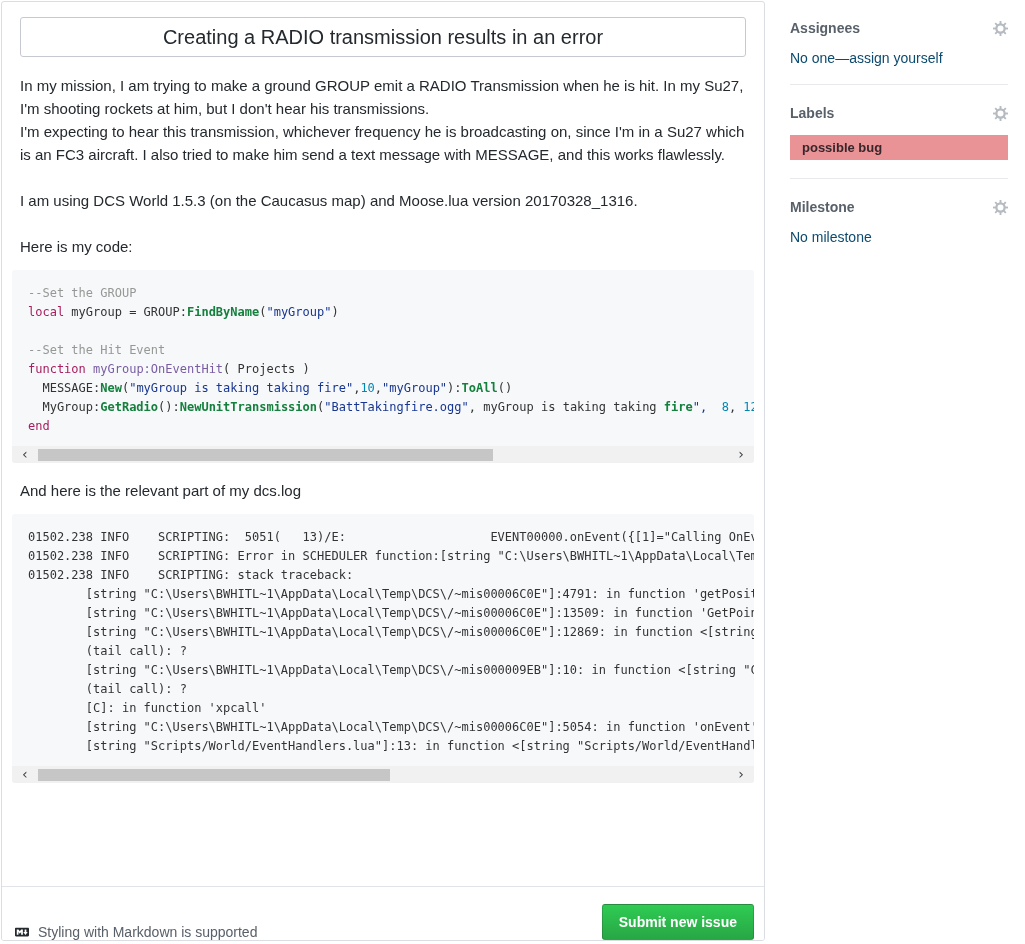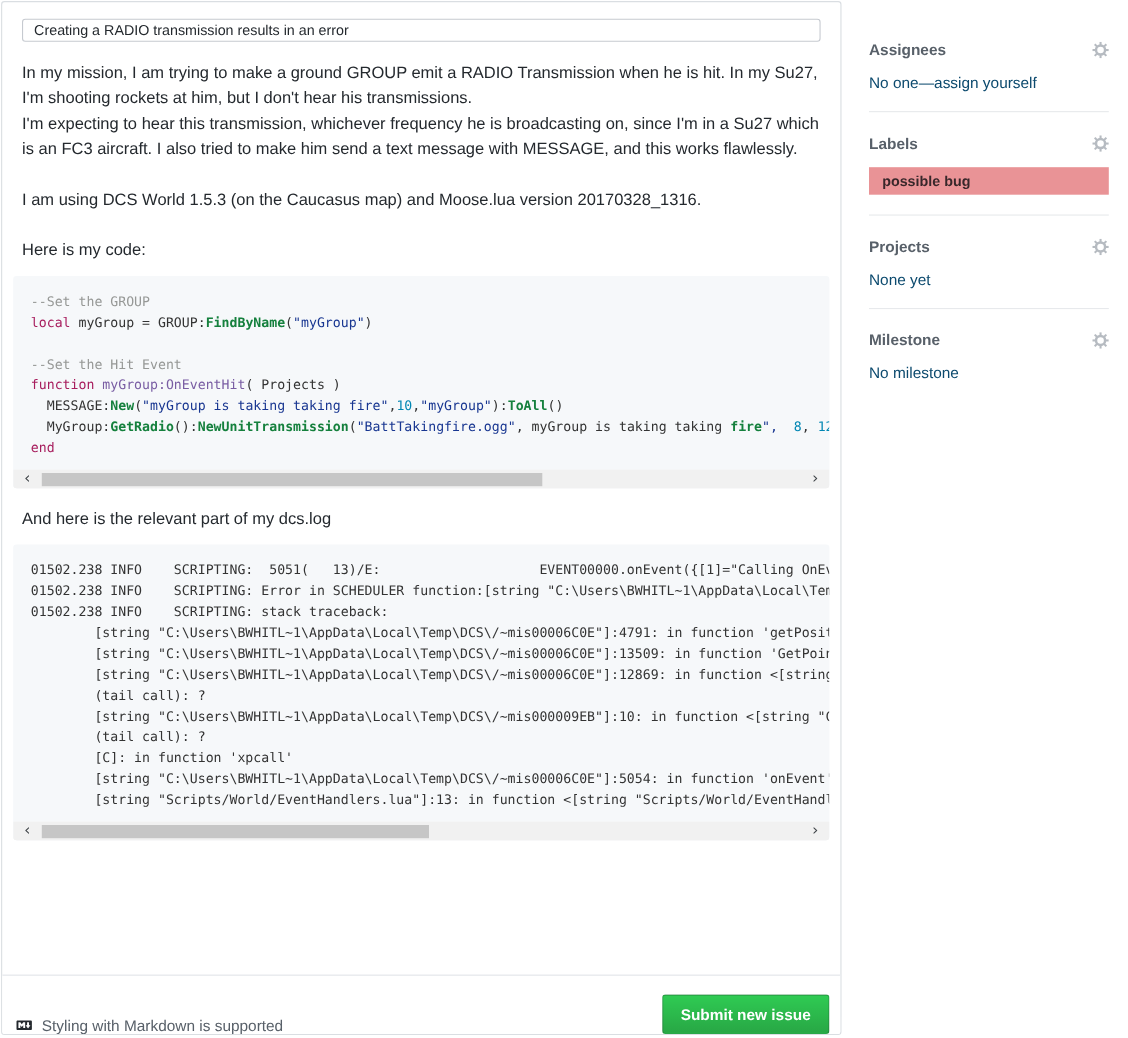--- a/index.html
+++ b/index.html
@@ -12,23 +12,23 @@
   }
 
   
   .main-col {
     position:absolute; left:1px; top:1px; width:764px; height:940px;
     background:#fff; border:1px solid #dadee2; border-radius:3px;
     overflow:hidden;
   }
   .title-wrap { padding:15px 18px 0 18px; }
   .title-input {
-    width:100%; height:21px; padding:6px 10px;
-    font-family:"Liberation Sans", sans-serif; font-size:13px; color:#24292e;
-    border:1px solid #c6cad0; border-radius:3px; background:#fff; outline:none;
+    width:100%; height:40px; padding:6px 10px;
+    font-family:"Liberation Sans", sans-serif; font-size:20px; color:#24292e;
+    border:1px solid #c6cad0; border-radius:3px; background:#fff; outline:none;text-align:center;
   }
   .tab-nav {
     margin-top:19px; padding-left:10px;
     border-bottom:1px solid #d8dbdf; display:flex;
   }
   .tab {
     padding:8px 17px; font-size:14px; color:#586069; background:transparent;
     border:1px solid transparent; border-bottom:none; margin-bottom:-1px;
     border-radius:3px 3px 0 0; font-family:inherit; cursor:pointer;
   }
@@ -82,21 +82,21 @@
   }
   .md-note { display:flex; align-items:center; gap:6px; color:#586069; font-size:14px; }
   .submit-btn {
     height:36px; padding:0 16px; font-family:inherit;
     font-size:14px; font-weight:bold; color:#fff;
     background-image:linear-gradient(#2fcb53, #28a745);
     border:1px solid rgba(27,31,35,0.2); border-radius:3px; cursor:pointer;
   }
 
   
-  .sidebar { position:absolute; left:790px; top:17px; width:218px; }
+  .sidebar { position:absolute; left:790px; top:0; width:218px; }
   .sb-section { padding:20px 0 18px 0; border-bottom:1px solid #e7e9ec; }
   .sb-section.last { border-bottom:none; }
   .sb-head {
     display:flex; align-items:center; justify-content:space-between;
     font-size:14px; font-weight:bold; color:#586069; margin-bottom:14px;
   }
   .sb-body { font-size:14px; color:#0c4a6e; }
   .gear-btn { background:none; border:none; padding:0; cursor:pointer; line-height:0; }
   .label-chip {
     height:25px; line-height:25px; padding-left:12px; margin-top:2px;
@@ -229,42 +229,20 @@
               <rect x="7" y="0" width="2" height="4" transform="rotate(315 8 8)"></rect>
           </g>
           <circle cx="8" cy="8" r="4.4" fill="none" stroke="#b6bbc1" stroke-width="2.4"></circle>
           <circle cx="8" cy="8" r="2" fill="#fff"></circle>
         </svg>
       </button>
     </div>
     <div class="label-chip" style="background: rgb(233, 147, 150);">possible bug</div>
   </div>
 
-  <div class="sb-section">
-    <div class="sb-head">
-      <span>Projects</span>
-      <button class="gear-btn">
-        <svg width="15" height="15" viewBox="0 0 16 16">
-          <g fill="#b6bbc1">
-            <rect x="7" y="0" width="2" height="4"></rect>
-              <rect x="7" y="0" width="2" height="4" transform="rotate(45 8 8)"></rect>
-            <rect x="7" y="0" width="2" height="4" transform="rotate(90 8 8)"></rect>
-              <rect x="7" y="0" width="2" height="4" transform="rotate(135 8 8)"></rect>
-            <rect x="7" y="0" width="2" height="4" transform="rotate(180 8 8)"></rect>
-              <rect x="7" y="0" width="2" height="4" transform="rotate(225 8 8)"></rect>
-            <rect x="7" y="0" width="2" height="4" transform="rotate(270 8 8)"></rect>
-              <rect x="7" y="0" width="2" height="4" transform="rotate(315 8 8)"></rect>
-          </g>
-          <circle cx="8" cy="8" r="4.4" fill="none" stroke="#b6bbc1" stroke-width="2.4"></circle>
-          <circle cx="8" cy="8" r="2" fill="#fff"></circle>
-        </svg>
-      </button>
-    </div>
-    <div class="sb-body">None yet</div>
-  </div>
 
   <div class="sb-section last">
     <div class="sb-head">
       <span>Milestone</span>
       <button class="gear-btn">
         <svg width="15" height="15" viewBox="0 0 16 16">
           <g fill="#b6bbc1">
             <rect x="7" y="0" width="2" height="4"></rect>
               <rect x="7" y="0" width="2" height="4" transform="rotate(45 8 8)"></rect>
             <rect x="7" y="0" width="2" height="4" transform="rotate(90 8 8)"></rect>

